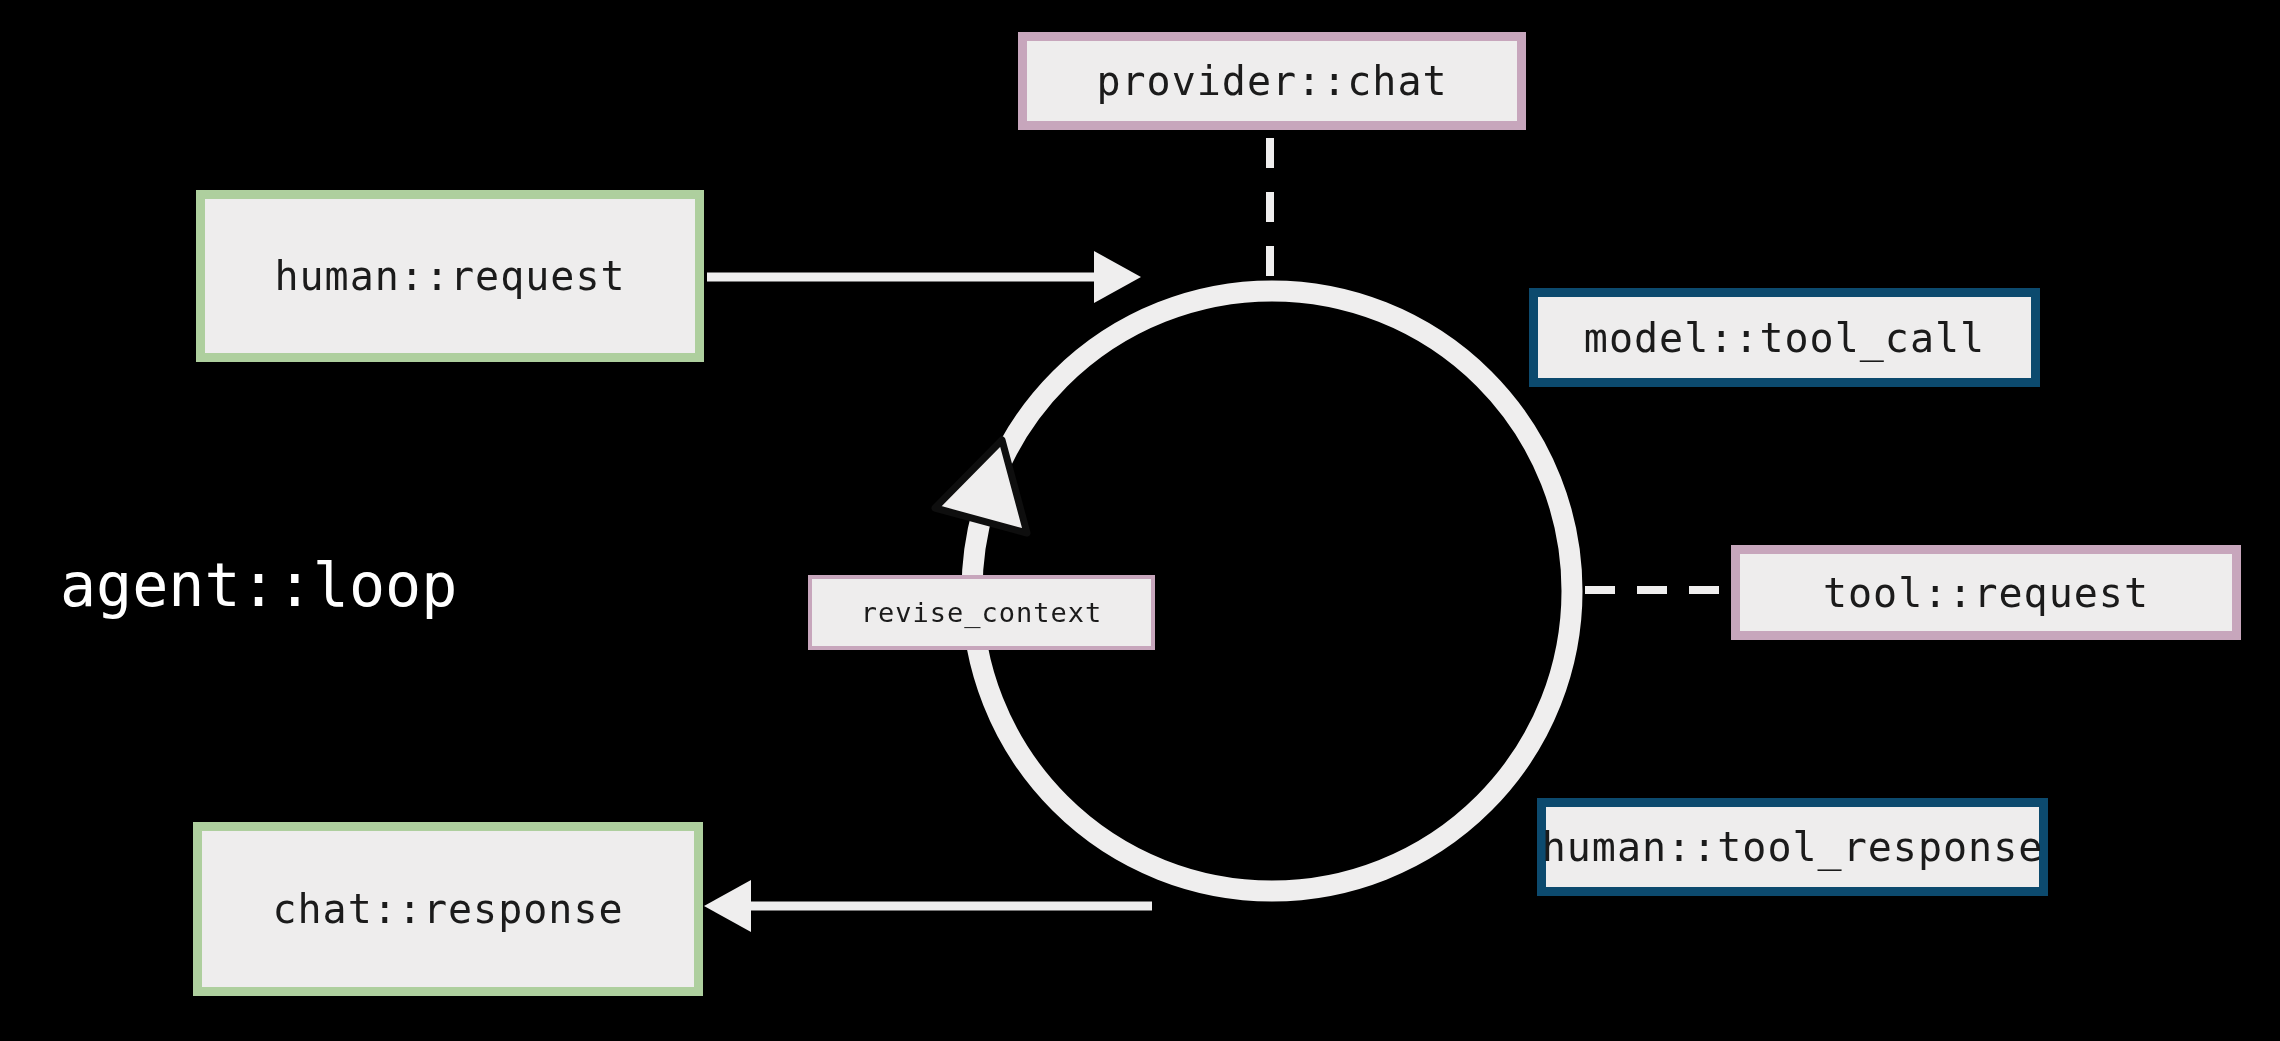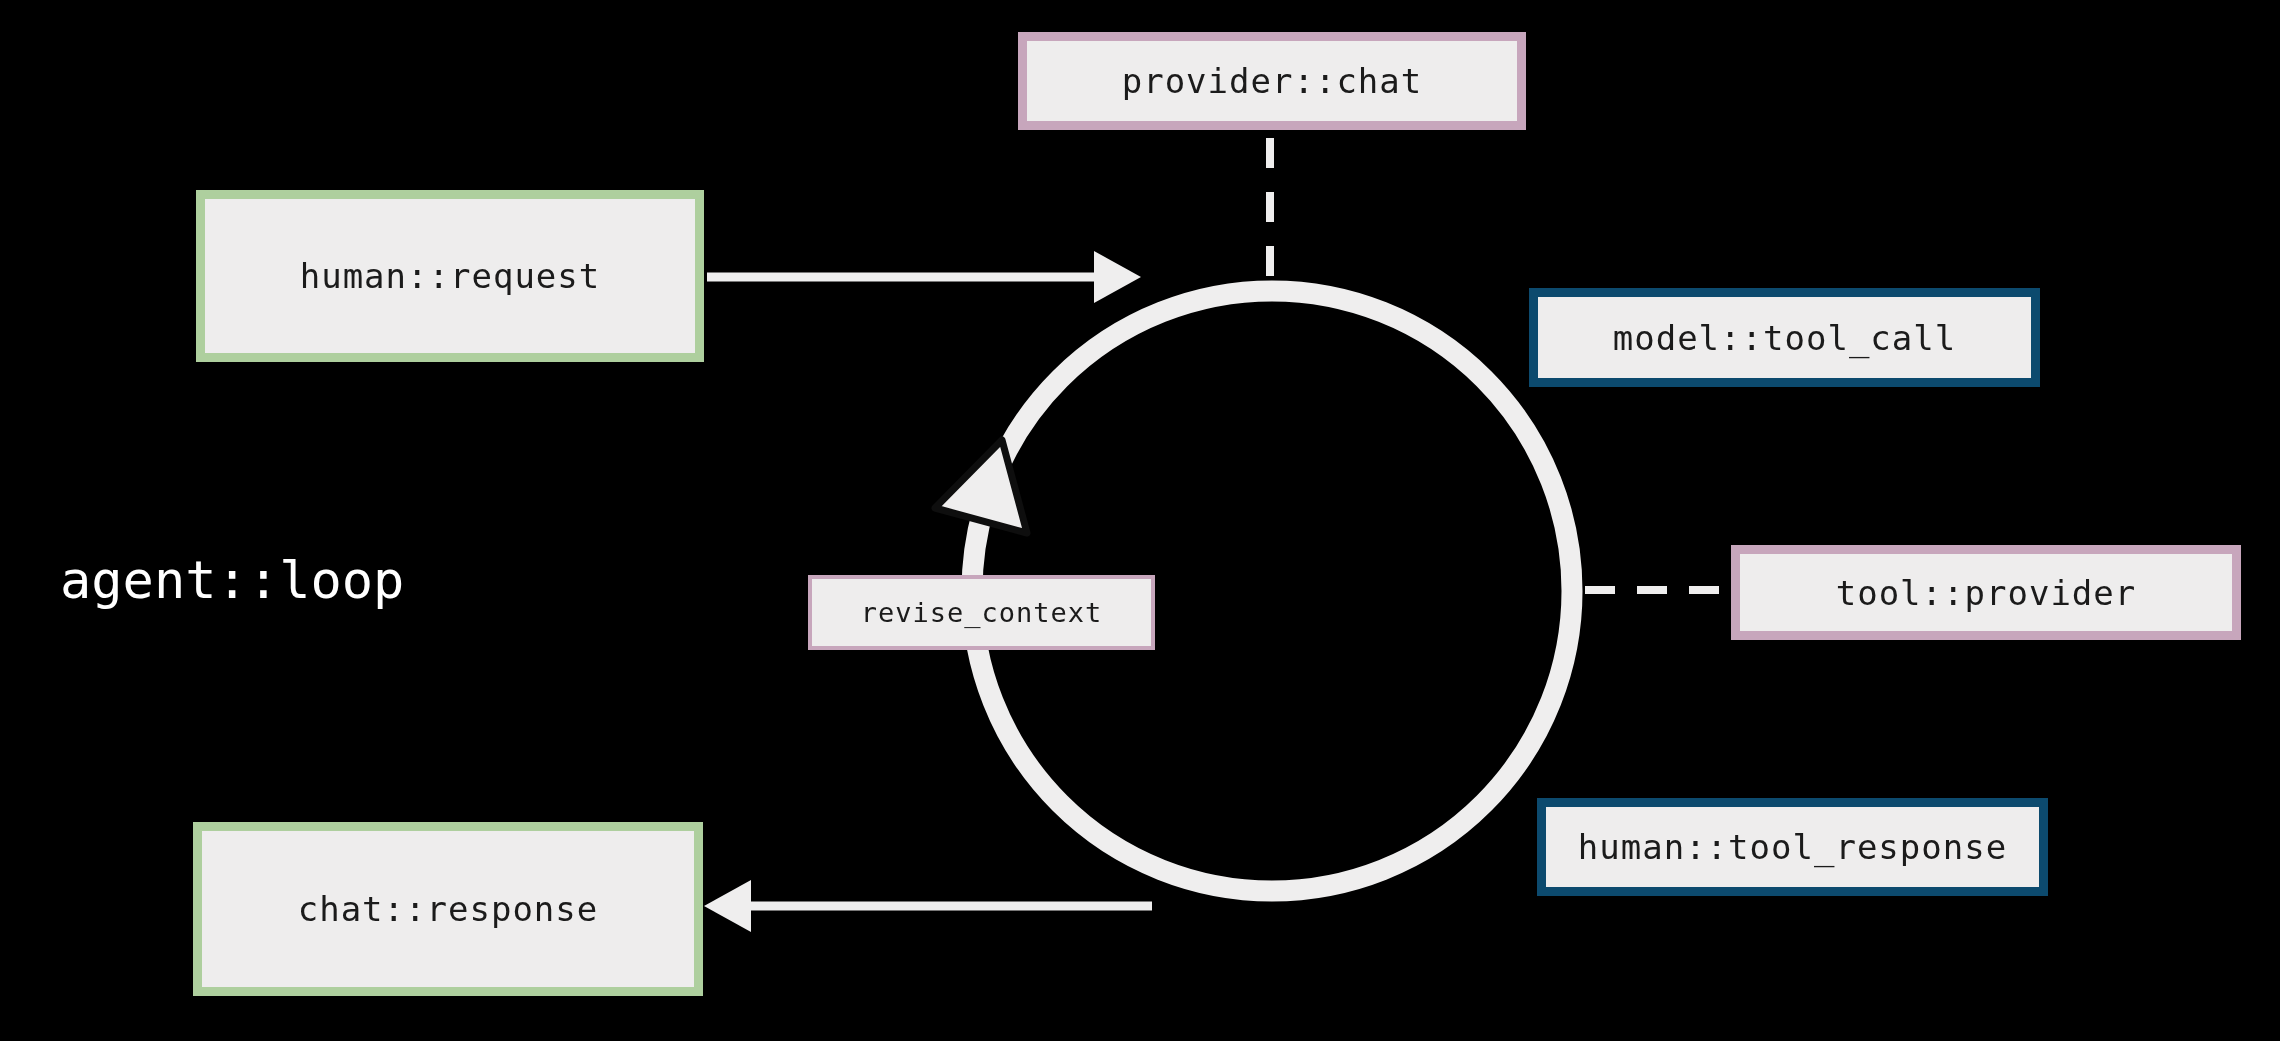--- a/index.html
+++ b/index.html
@@ -22,21 +22,21 @@
     width: 2280px;
     height: 1041px;
   }
   .node {
     position: absolute;
     background: #EEEDED;
     color: #1B1B1B;
     display: flex;
     align-items: center;
     justify-content: center;
-    font-size: 34px;
+    font-size: 40px;
     letter-spacing: 1px;
     white-space: nowrap;
     box-sizing: border-box;
     z-index: 2;
   }
   .border-pink  { border: 9px solid #C7A6BC; }
   .border-green { border: 9px solid #AECF9E; }
   .border-cyan  { border: 9px solid #0c4a6e; }
 
   .node-provider-chat       { left: 1018px; top: 32px;  width: 508px; height: 98px;  }
@@ -50,21 +50,21 @@
     left: 808px; top: 575px; width: 347px; height: 75px;
     border: 4px solid #C7A6BC;
     font-size: 27px;
     z-index: 3;
   }
 
   .loop-title {
     position: absolute;
     left: 60px;
     top: 552px;
-    font-size: 52px;
+    font-size: 60px;
     line-height: 1.1;
     color: #FFFFFF;
     letter-spacing: 0px;
     z-index: 2;
     white-space: nowrap;
   }
 </style>
 </head>
 <body>
 
@@ -95,21 +95,21 @@
 
   <div class="node border-green node-human-request">
     <span>human::request</span>
   </div>
 
   <div class="node border-cyan node-model-tool-call">
     <span>model::tool_call</span>
   </div>
 
   <div class="node border-pink node-tool-execute">
-    <span>tool::provider</span>
+    <span>tool::request</span>
   </div>
 
   <div class="node border-cyan node-human-tool-response">
     <span>human::tool_response</span>
   </div>
 
   <div class="node border-green node-model-response">
     <span>chat::response</span>
   </div>
 

